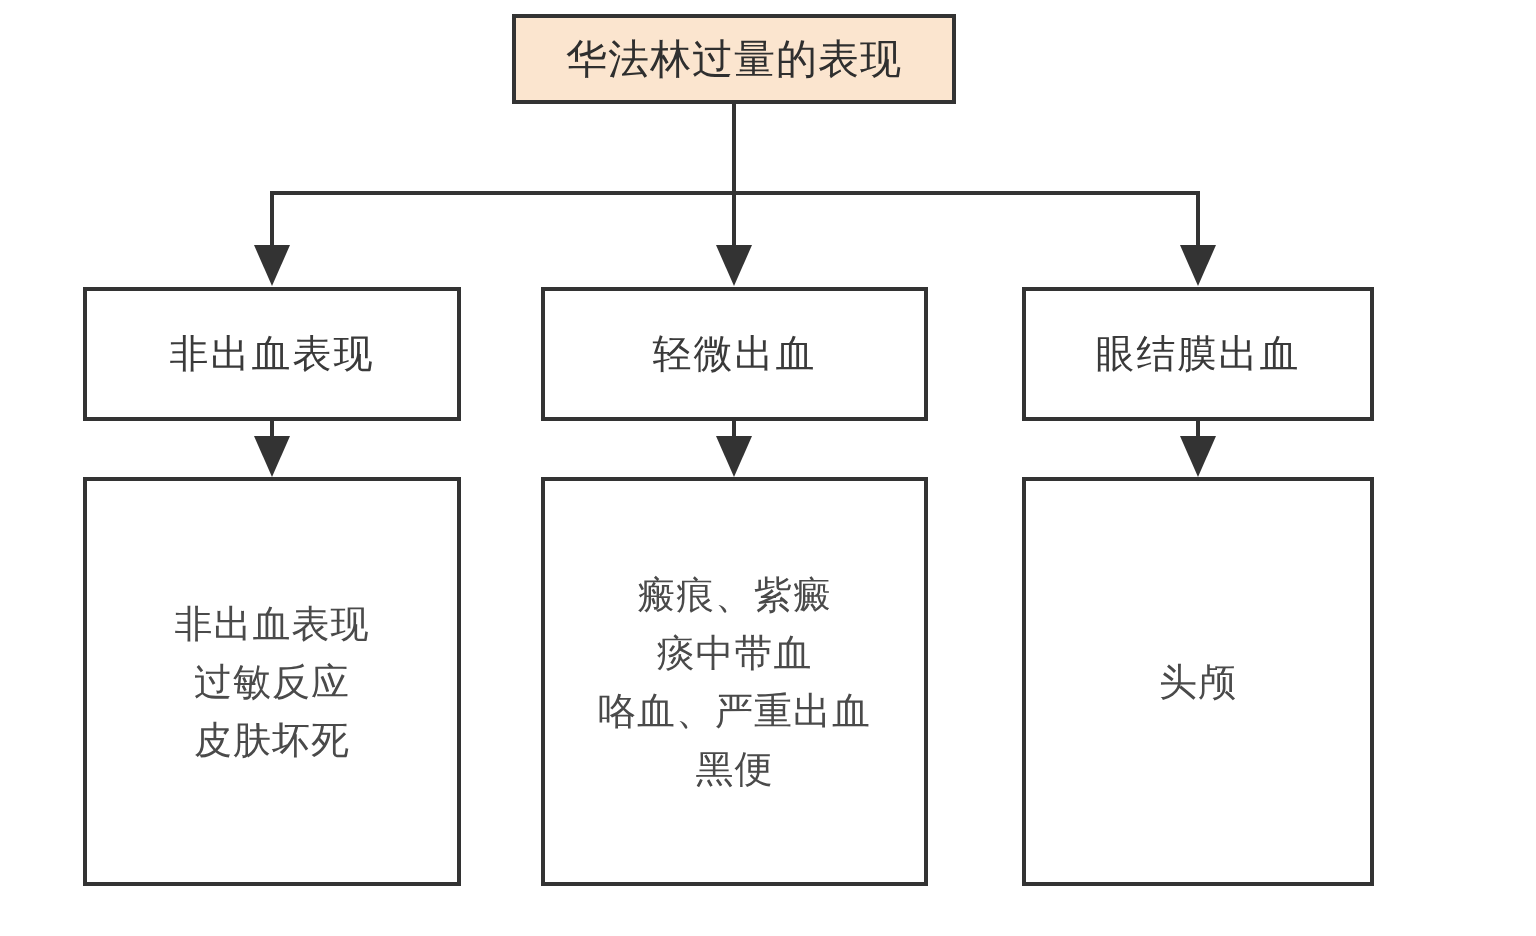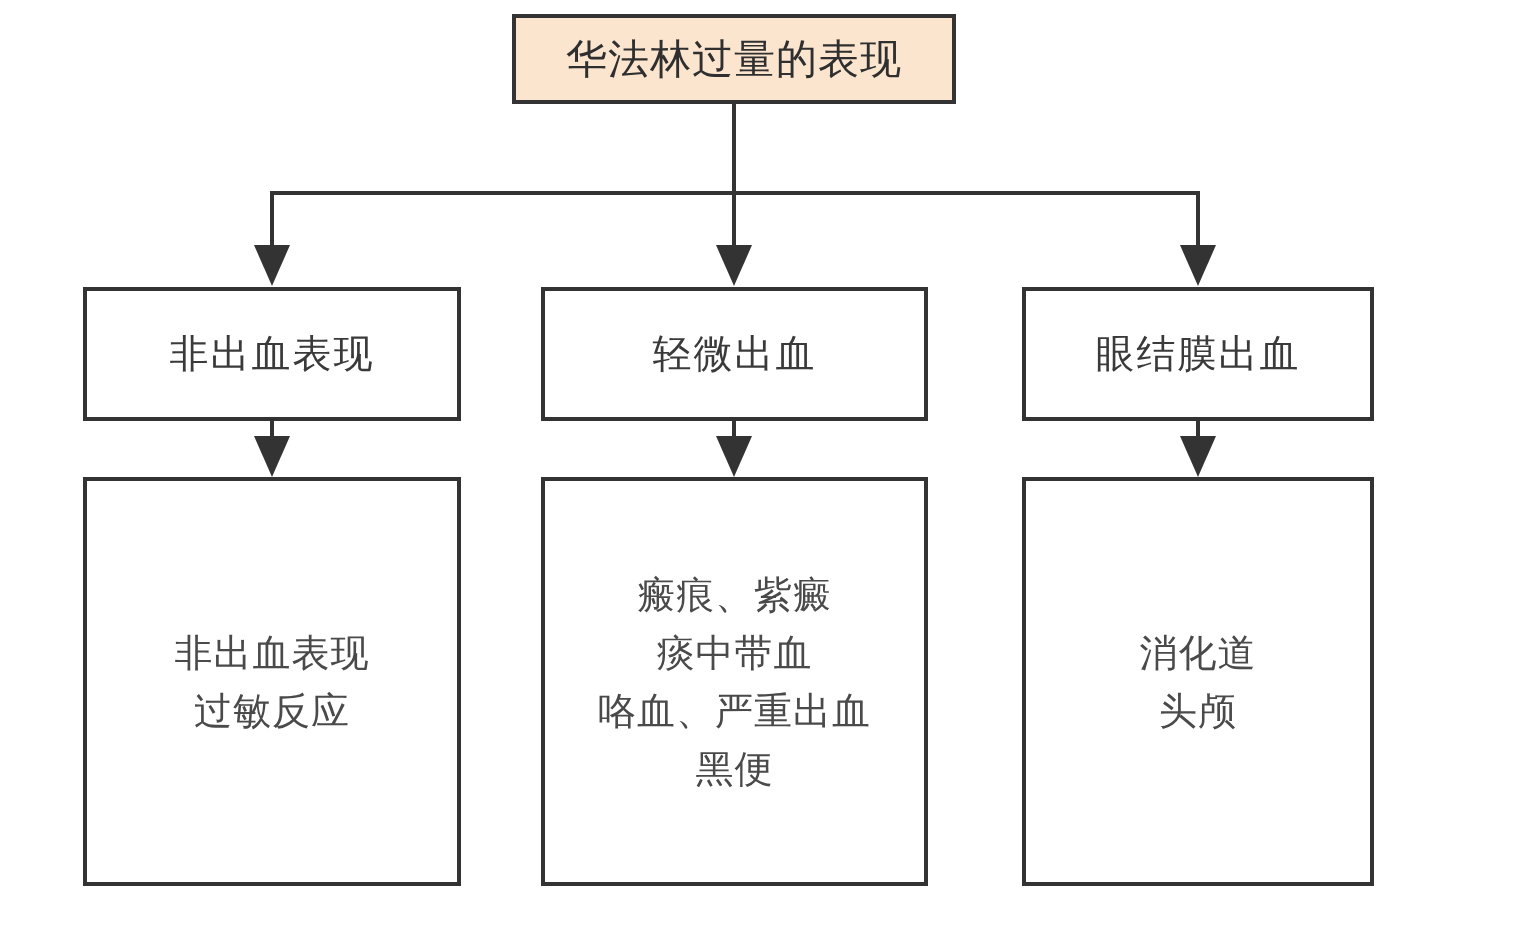--- a/index.html
+++ b/index.html
@@ -90,27 +90,27 @@
   <div class="box header-box col-1">
     <span>轻微出血</span>
   </div>
   <div class="box header-box col-2">
     <span>眼结膜出血</span>
   </div>
 
   <div class="box content-box col-0">
     <div class="line">非出血表现</div>
     <div class="line">过敏反应</div>
+    <div class="line">皮肤坏死</div>
   </div>
 
   <div class="box content-box col-1">
     <div class="line">瘢痕、紫癜</div>
     <div class="line">痰中带血</div>
     <div class="line">咯血、严重出血</div>
     <div class="line">黑便</div>
   </div>
 
   <div class="box content-box col-2">
-    <div class="line">消化道</div>
     <div class="line">头颅</div>
   </div>
 
 </div>
 
 </body></html>

